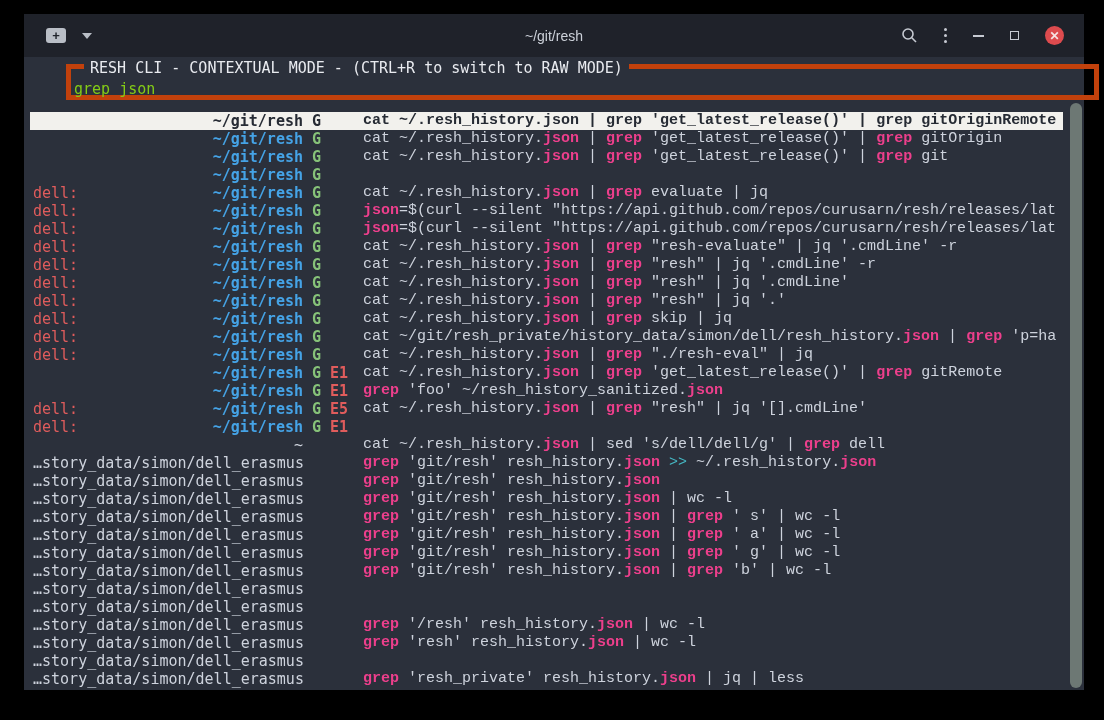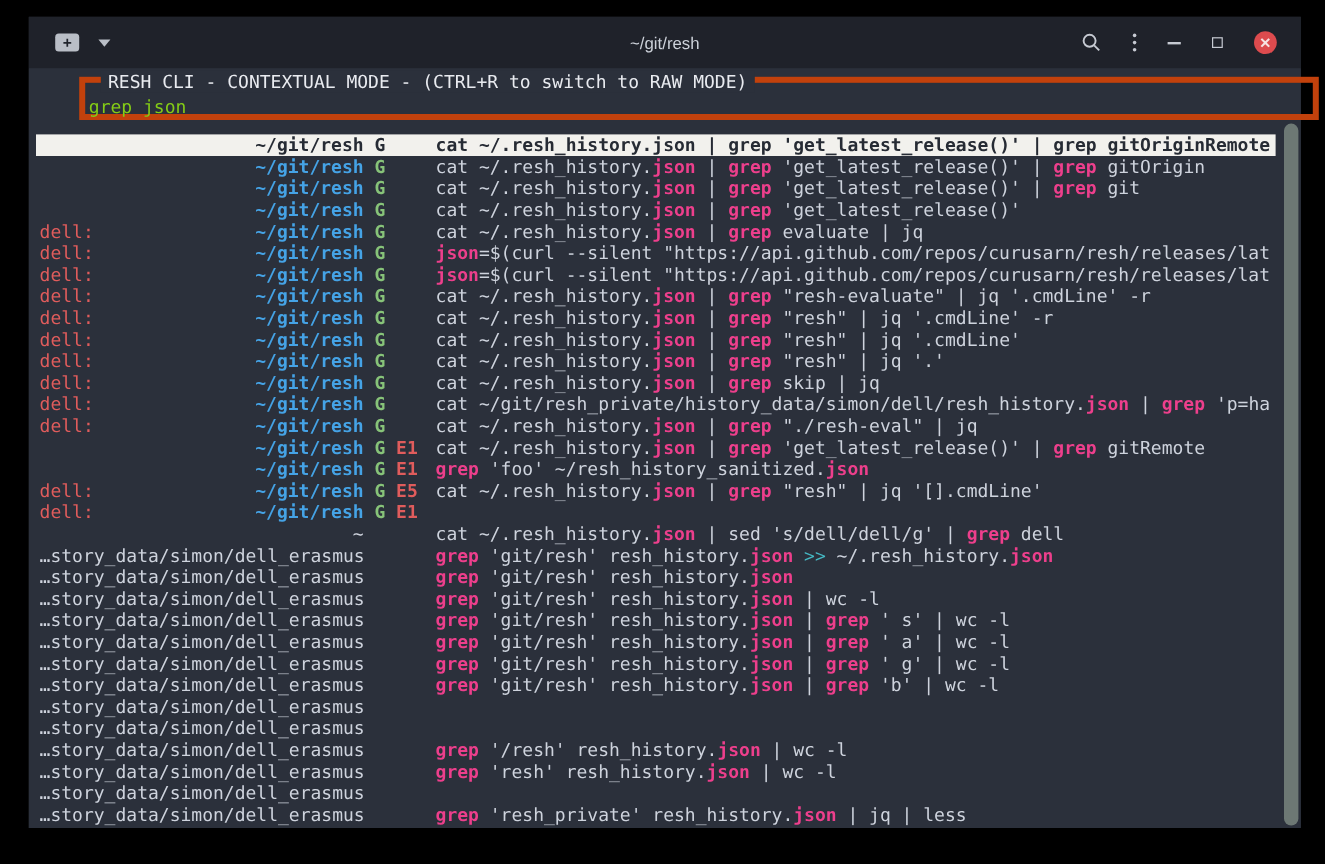--- a/index.html
+++ b/index.html
@@ -39,21 +39,21 @@
   .query-line { position:absolute; left:3px; top:11px; color:#84cc16; white-space:pre; }
   .rows { position:absolute; left:6px; top:55px; width:1033px; }
   .row { display:flex; height:18px; padding-left:3px; white-space:pre; overflow:hidden; }
   .col-hp { width:270px; display:flex; flex:none; overflow:hidden; }
   .host { color:var(--red); }
   .path { margin-left:auto; color:var(--blue); font-weight:bold; }
   .path.plain { color:var(--fg); font-weight:normal; }
   .col-flags { width:60px; flex:none; white-space:pre; font-weight:bold; }
   .flag-g { color:var(--green); }
   .flag-e { color:var(--red); }
-  .col-cmd { flex:1; overflow:hidden; white-space:pre; }
+  .col-cmd { flex:1; overflow:hidden; white-space:pre;font-family:Liberation Mono, monospace; }
   .seg-d { color:var(--fg); }
   .seg-p { color:var(--pink); font-weight:bold; }
   .seg-c { color:var(--cyan); }
   .row.sel { background:var(--sel-bg); }
   .row.sel span { color:var(--sel-fg) !important; font-weight:bold; }
   .scrollbar { position:absolute; right:2px; top:46px; bottom:2px; width:12px;
                background:#6d7874; border-radius:6px; }
 </style>
 </head>
 <body>
@@ -94,21 +94,21 @@
           <div class="row sel">
     <span class="col-hp"><span class="host"></span><span class="path">~/git/resh</span></span><span class="col-flags"><span class="flag-g"> G</span></span><span class="col-cmd"><span class="seg-d">cat ~/.resh_history.</span><span class="seg-p">json</span><span class="seg-d"> | </span><span class="seg-p">grep</span><span class="seg-d"> 'get_latest_release()' | </span><span class="seg-p">grep</span><span class="seg-d"> gitOriginRemote</span></span>
   </div>
           <div class="row">
     <span class="col-hp"><span class="host"></span><span class="path">~/git/resh</span></span><span class="col-flags"><span class="flag-g"> G</span></span><span class="col-cmd"><span class="seg-d">cat ~/.resh_history.</span><span class="seg-p">json</span><span class="seg-d"> | </span><span class="seg-p">grep</span><span class="seg-d"> 'get_latest_release()' | </span><span class="seg-p">grep</span><span class="seg-d"> gitOrigin</span></span>
   </div>
           <div class="row">
     <span class="col-hp"><span class="host"></span><span class="path">~/git/resh</span></span><span class="col-flags"><span class="flag-g"> G</span></span><span class="col-cmd"><span class="seg-d">cat ~/.resh_history.</span><span class="seg-p">json</span><span class="seg-d"> | </span><span class="seg-p">grep</span><span class="seg-d"> 'get_latest_release()' | </span><span class="seg-p">grep</span><span class="seg-d"> git</span></span>
   </div>
           <div class="row">
-    <span class="col-hp"><span class="host"></span><span class="path">~/git/resh</span></span><span class="col-flags"><span class="flag-g"> G</span></span><span class="col-cmd"><span class="seg-d">cat ~/.resh_history.</span><span class="seg-p">json</span><span class="seg-d"> | </span><span class="seg-p">grep</span><span class="seg-d"> 'get_latest_release()'</span></span>
+    <span class="col-hp"><span class="host"></span><span class="path">~/git/resh</span></span><span class="col-flags"><span class="flag-g"> G</span></span>
   </div>
           <div class="row">
     <span class="col-hp"><span class="host">dell:</span><span class="path">~/git/resh</span></span><span class="col-flags"><span class="flag-g"> G</span></span><span class="col-cmd"><span class="seg-d">cat ~/.resh_history.</span><span class="seg-p">json</span><span class="seg-d"> | </span><span class="seg-p">grep</span><span class="seg-d"> evaluate | jq</span></span>
   </div>
           <div class="row">
     <span class="col-hp"><span class="host">dell:</span><span class="path">~/git/resh</span></span><span class="col-flags"><span class="flag-g"> G</span></span><span class="col-cmd"><span class="seg-p">json</span><span class="seg-d">=$(curl --silent "https://api.github.com/repos/curusarn/resh/releases/lat</span></span>
   </div>
           <div class="row">
     <span class="col-hp"><span class="host">dell:</span><span class="path">~/git/resh</span></span><span class="col-flags"><span class="flag-g"> G</span></span><span class="col-cmd"><span class="seg-p">json</span><span class="seg-d">=$(curl --silent "https://api.github.com/repos/curusarn/resh/releases/lat</span></span>
   </div>

